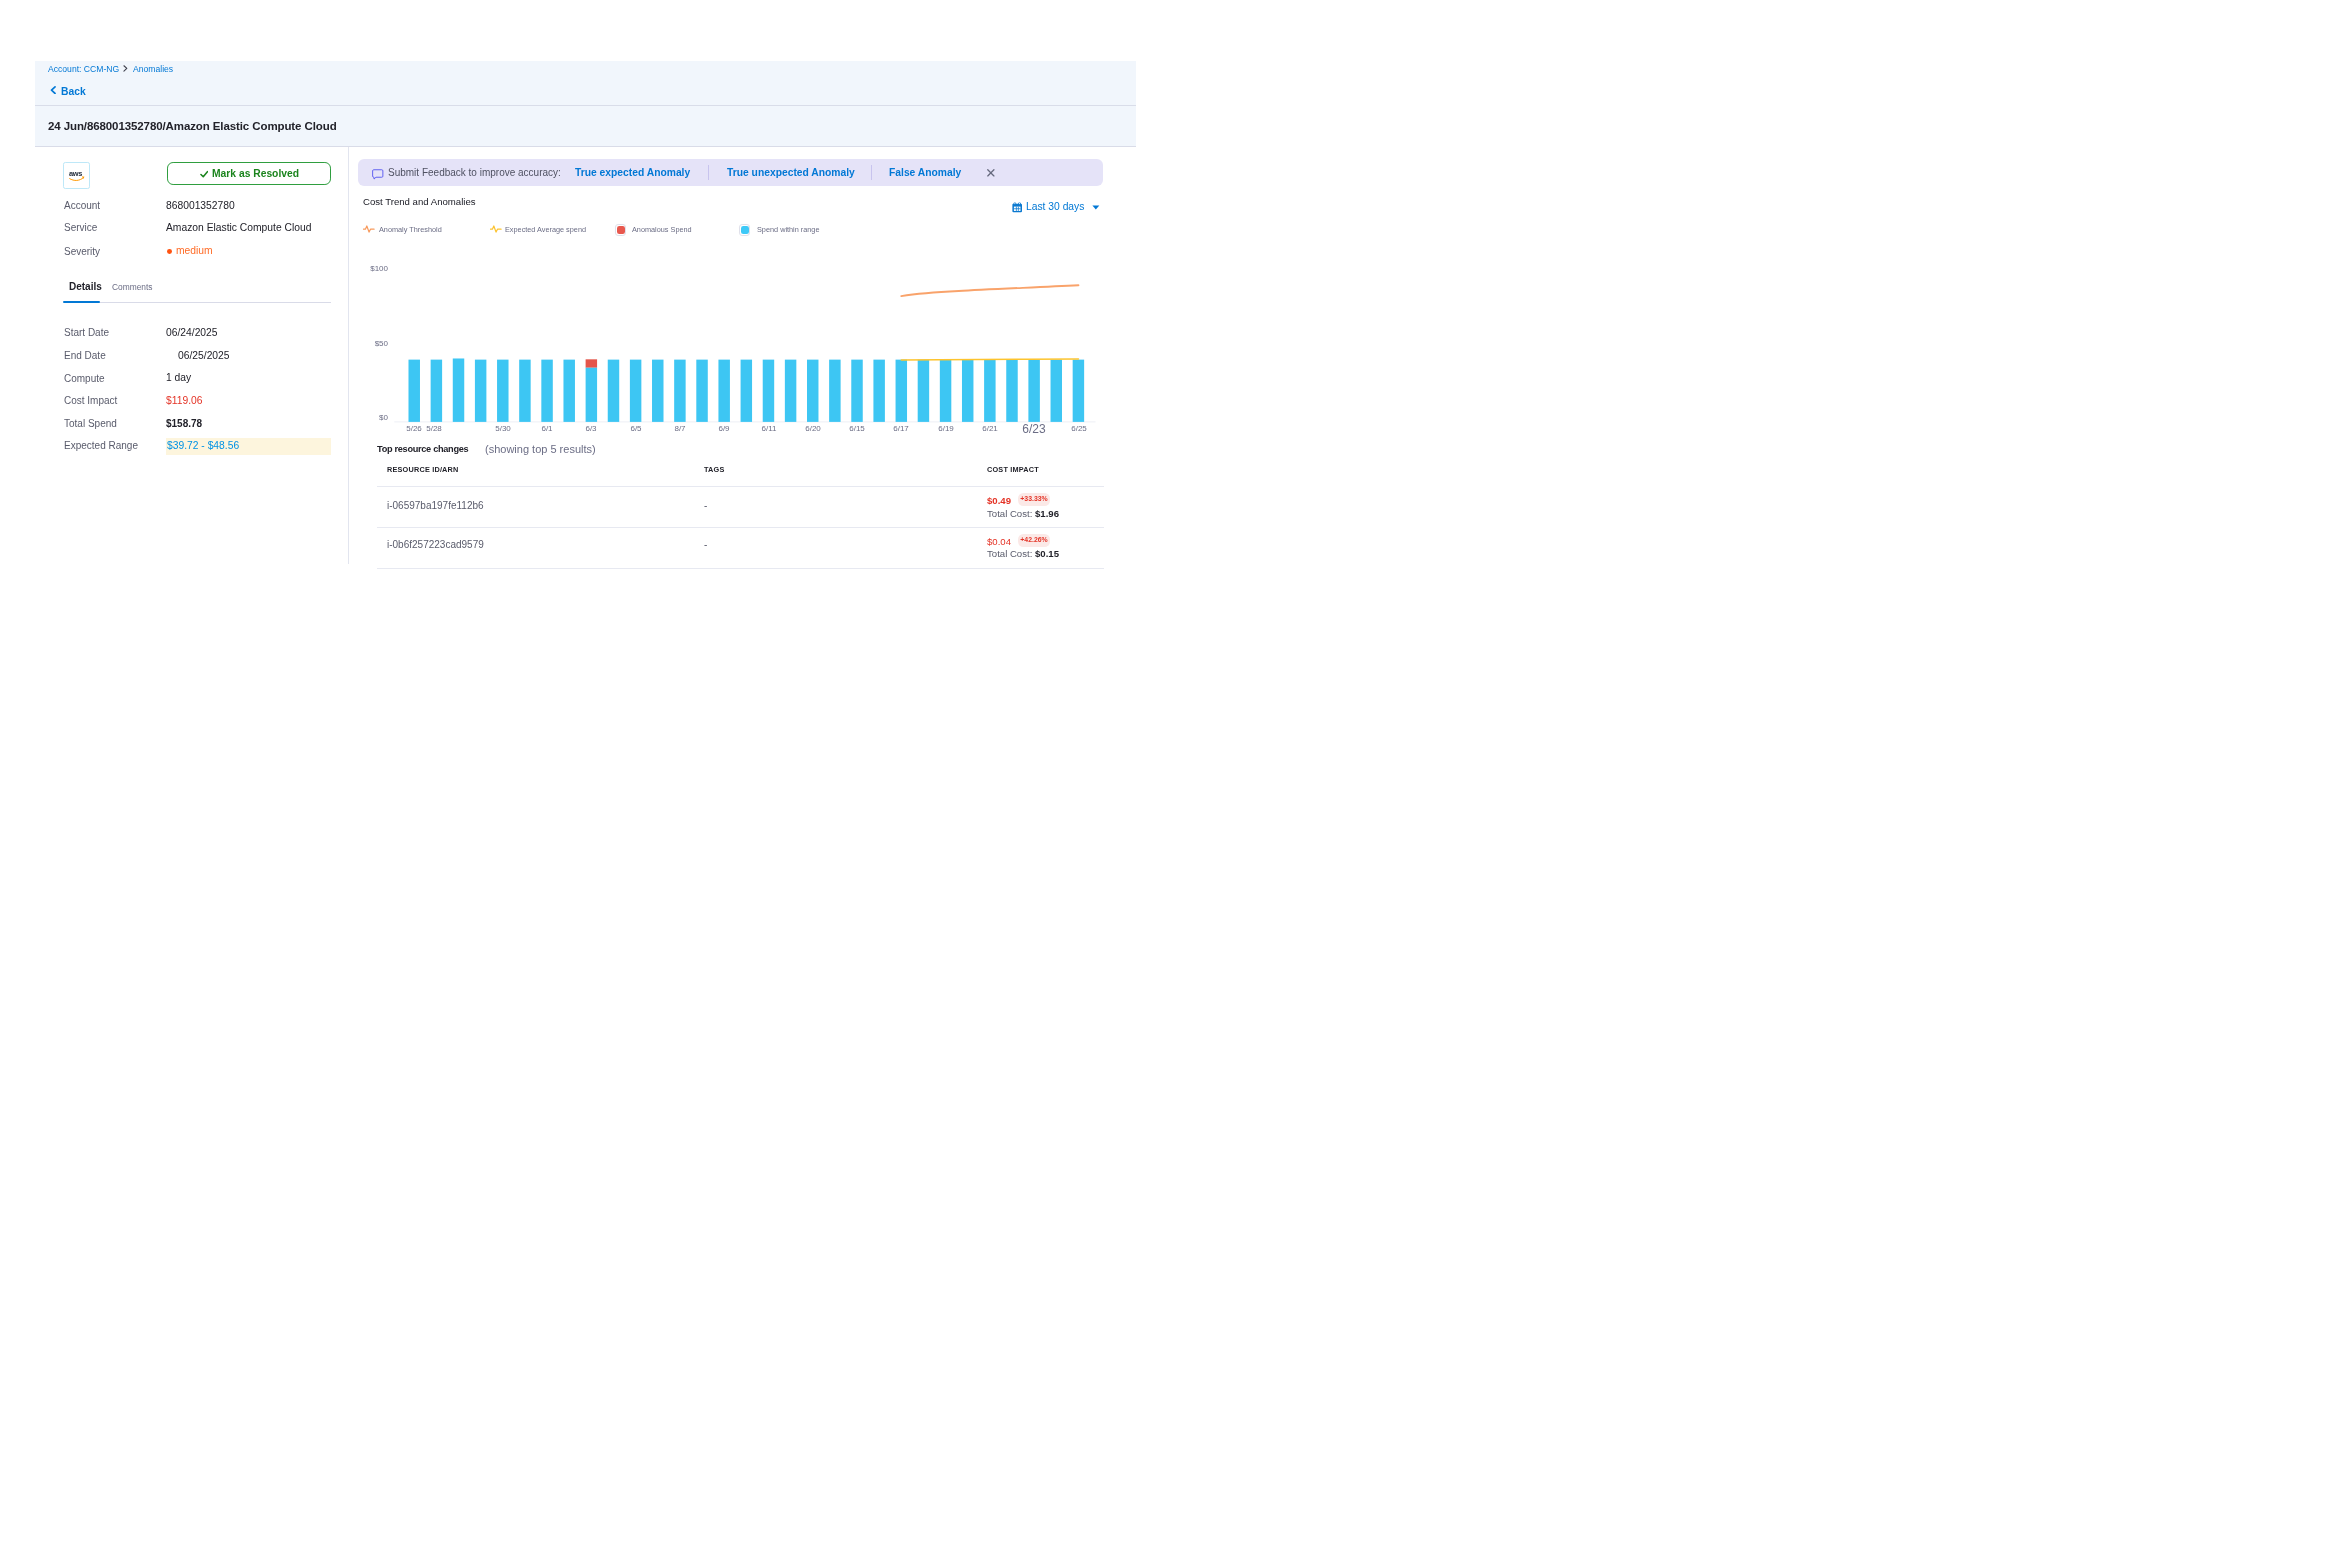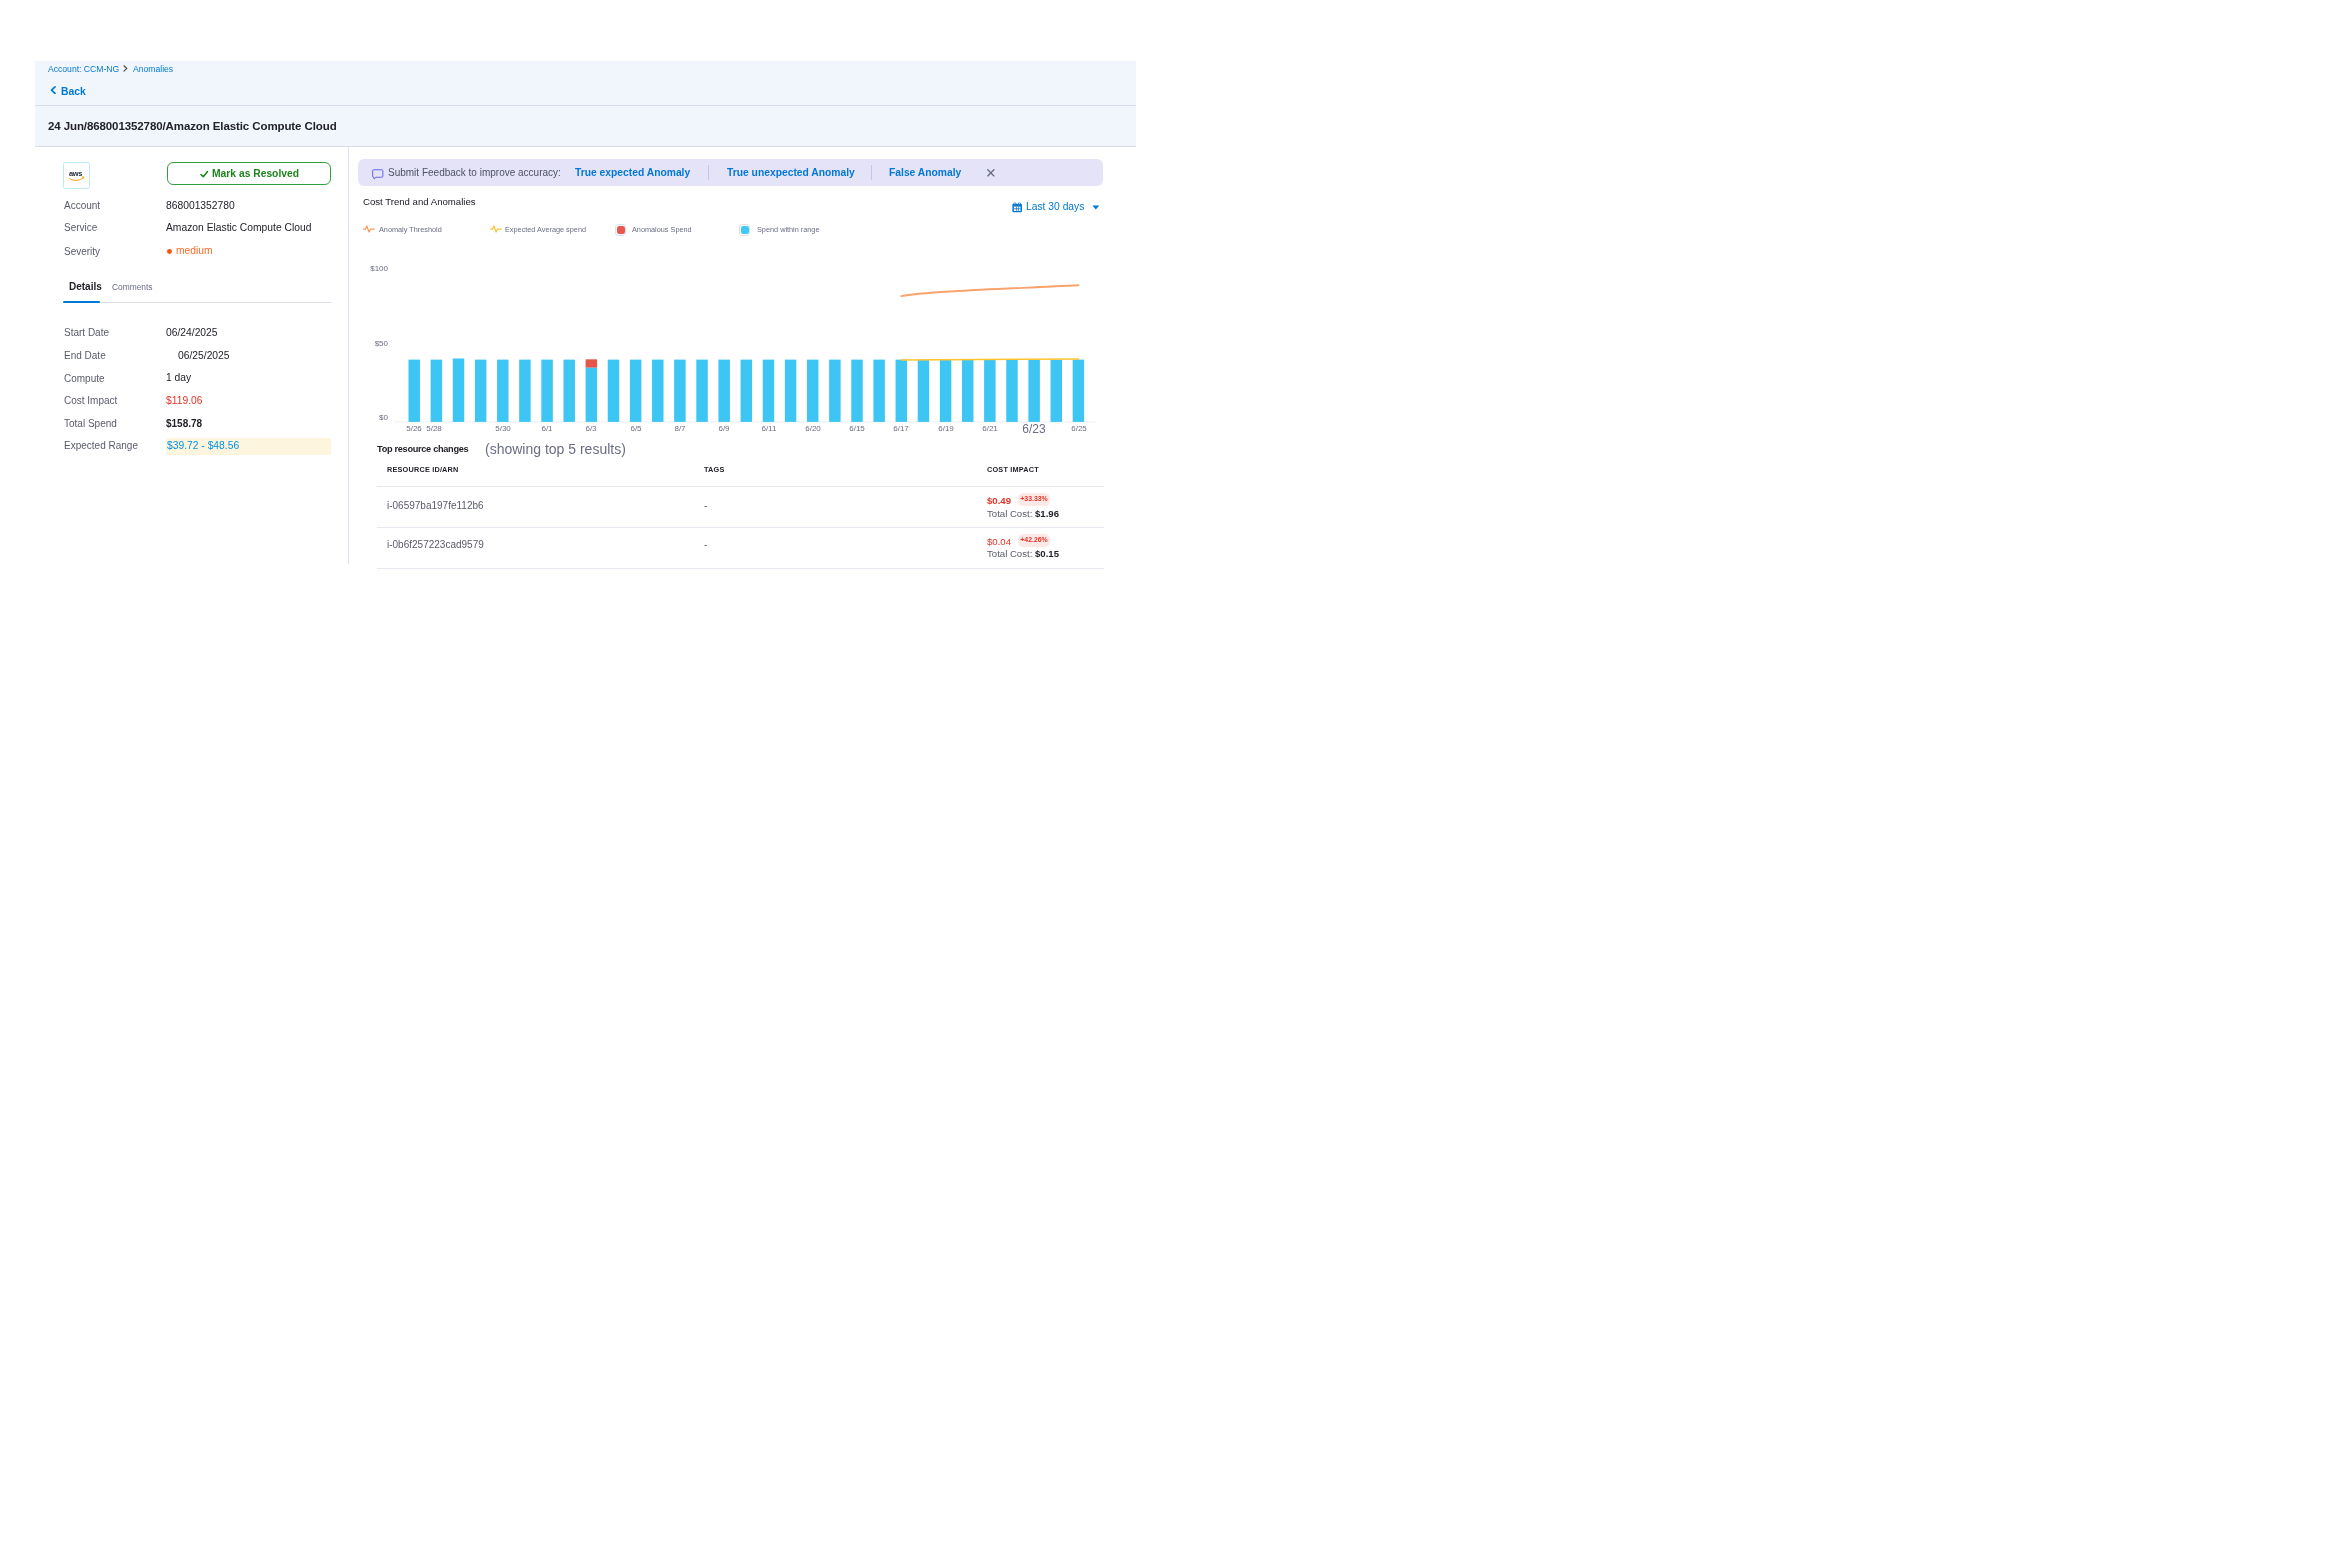--- a/index.html
+++ b/index.html
@@ -172,21 +172,21 @@
     <div class="abs" style="left:794px; top:425px; width:38px; text-align:center; font-size:8px; color:#6b6d85; line-height:8px;">6/20</div>
     <div class="abs" style="left:838px; top:425px; width:38px; text-align:center; font-size:8px; color:#6b6d85; line-height:8px;">6/15</div>
     <div class="abs" style="left:882px; top:425px; width:38px; text-align:center; font-size:8px; color:#6b6d85; line-height:8px;">6/17</div>
     <div class="abs" style="left:927px; top:425px; width:38px; text-align:center; font-size:8px; color:#6b6d85; line-height:8px;">6/19</div>
     <div class="abs" style="left:971px; top:425px; width:38px; text-align:center; font-size:8px; color:#6b6d85; line-height:8px;">6/21</div>
     <div class="abs" style="left:1015px; top:425px; width:38px; text-align:center; font-size:12px; color:#6b6d85; line-height:8px;">6/23</div>
     <div class="abs" style="left:1060px; top:425px; width:38px; text-align:center; font-size:8px; color:#6b6d85; line-height:8px;">6/25</div>
   </div>
 
 <div class="abs dark" style="left:377px; top:445px; font-size:9.2px; font-weight:bold; letter-spacing:-0.3px; line-height:9.2px;">Top resource changes</div>
-<div class="abs" style="left:473px; top:445px; font-size:14px; color:#6b6d85; line-height:9.6px;padding-left:12px;">(showing top 5 results)</div>
+<div class="abs" style="left:473px; top:445px; font-size:11px; color:#6b6d85; line-height:9.6px;padding-left:12px;">(showing top 5 results)</div>
 
 <div class="abs dark" style="left:387px; top:466px; font-size:7.3px; font-weight:bold; letter-spacing:0.2px; line-height:7.3px;">RESOURCE ID/ARN</div>
 <div class="abs dark" style="left:704px; top:466px; font-size:7.3px; font-weight:bold; letter-spacing:0.2px; line-height:7.3px;">TAGS</div>
 <div class="abs dark" style="left:987px; top:466px; font-size:7.3px; font-weight:bold; letter-spacing:0.2px; line-height:7.3px;">COST IMPACT</div>
 <div class="abs" style="left:377px; top:486px; width:727px; height:0.8px; background:#e7e9f1;"></div>
 
 <div class="abs" style="left:387px; top:501px; font-size:10px; color:#595b6b; line-height:10px;">i-06597ba197fe112b6</div>
 <div class="abs" style="left:704px; top:501px; font-size:10px; color:#595b6b; line-height:10px;">-</div>
 <div class="abs" style="left:987px; top:496px; font-size:9.6px; color:#e43326; font-weight:bold; line-height:9.6px;">$0.49</div>
 <div class="abs" style="left:1018px; top:493px; width:32px; height:13px; background:#fbe9e7; border-radius:5.4px;"></div>

